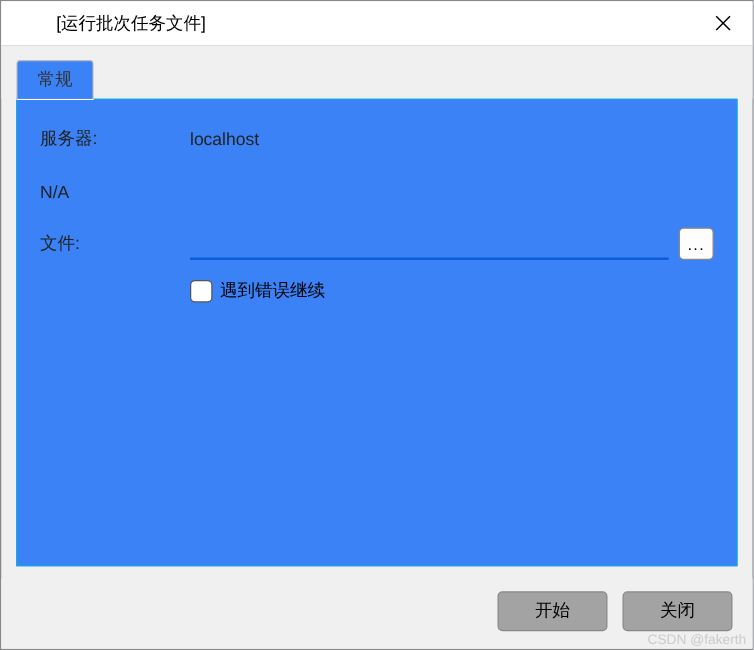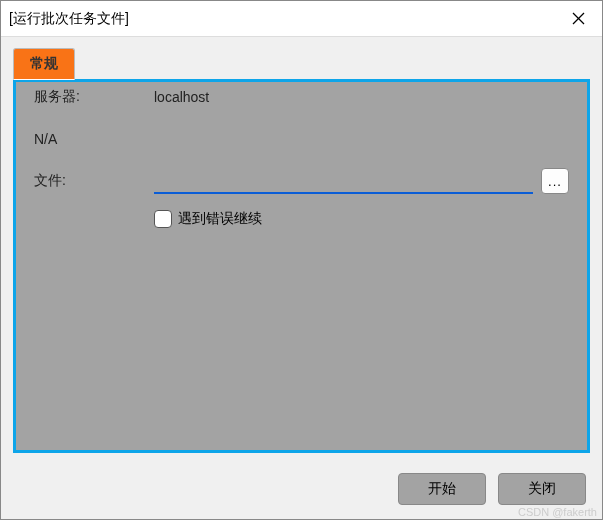--- a/index.html
+++ b/index.html
@@ -29,20 +29,21 @@
       background: #fff;
       display: flex;
       align-items: center;
       padding: 0 2px 0 8px;
       border-bottom: 1px solid #ddd;
     }
     .titlebar-title {
       flex: 1;
       font-size: 14px;
       color: #000;
+      margin-left: 36px;
     }
     .close-btn {
       width: 44px;
       height: 32px;
       display: flex;
       align-items: center;
       justify-content: center;
       cursor: pointer;
     }
     .close-btn svg {
@@ -60,32 +61,31 @@
       padding: 6px 16px 6px 16px;
       font-size: 14px;
       color: #333;
       cursor: pointer;
       border: 1px solid transparent;
       border-bottom: none;
       position: relative;
       top: 1px;
     }
     .tab.active {
-      background: #f97316;
+      background: #3b82f6;
       border: 1px solid #bbb;
       border-bottom: 1px solid #fff;
       border-radius: 3px 3px 0 0;
-      font-weight: bold;
     }
     .tab-content {
       flex: 1;
       margin: 0 12px 10px 12px;
-      background: #a3a3a3;
-      border: 3px solid #0ea5e9;
-      padding: 2px 18px;
+      background: #3b82f6;
+      border: 1px solid #0ea5e9;
+      padding: 18px 18px;
     }
     .form-row {
       display: flex;
       align-items: center;
       margin-bottom: 16px;
       min-height: 26px;
     }
     .form-label {
       width: 120px;
       color: #222;

